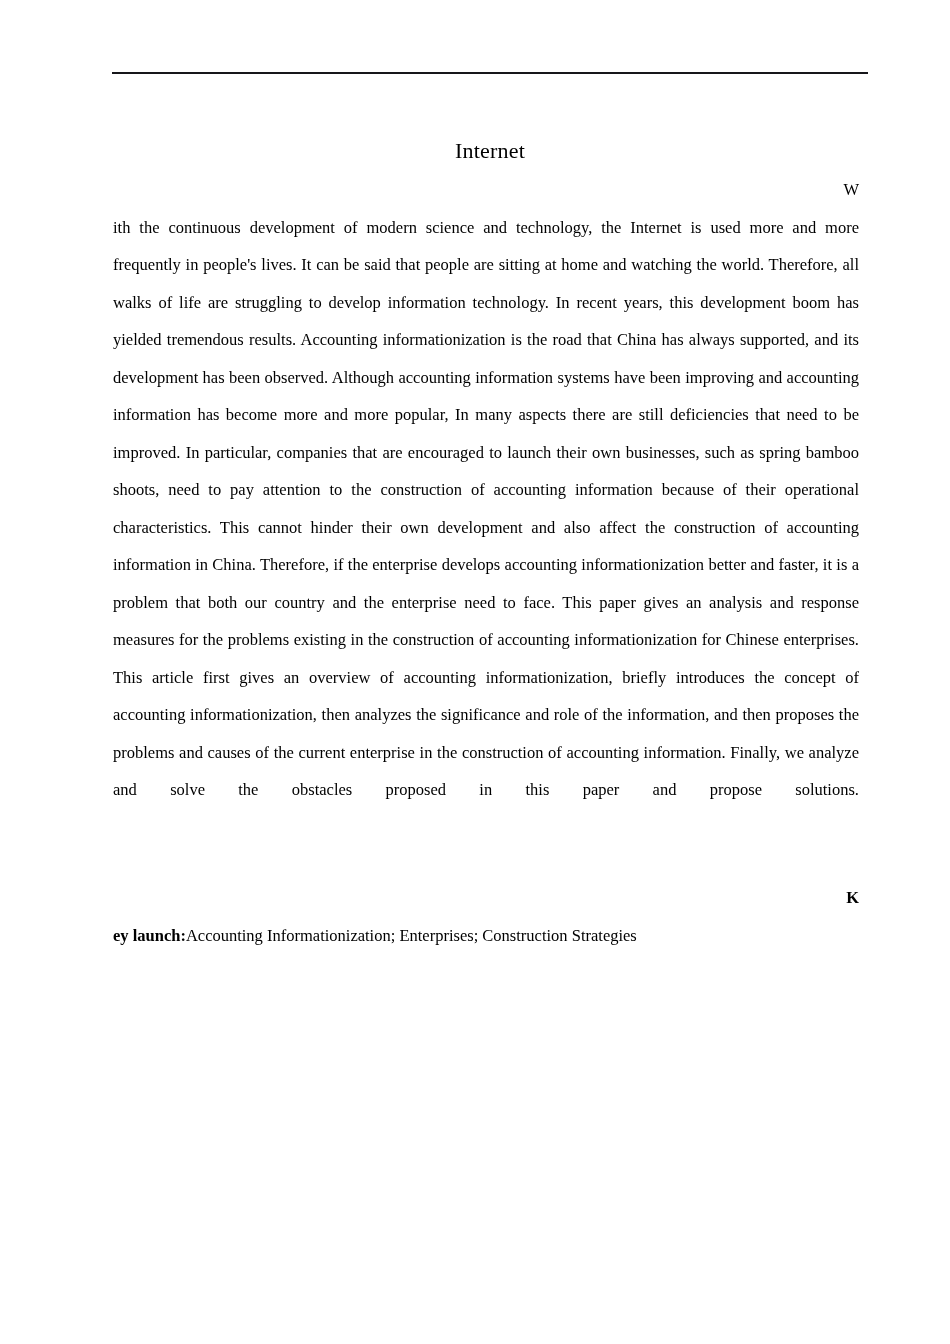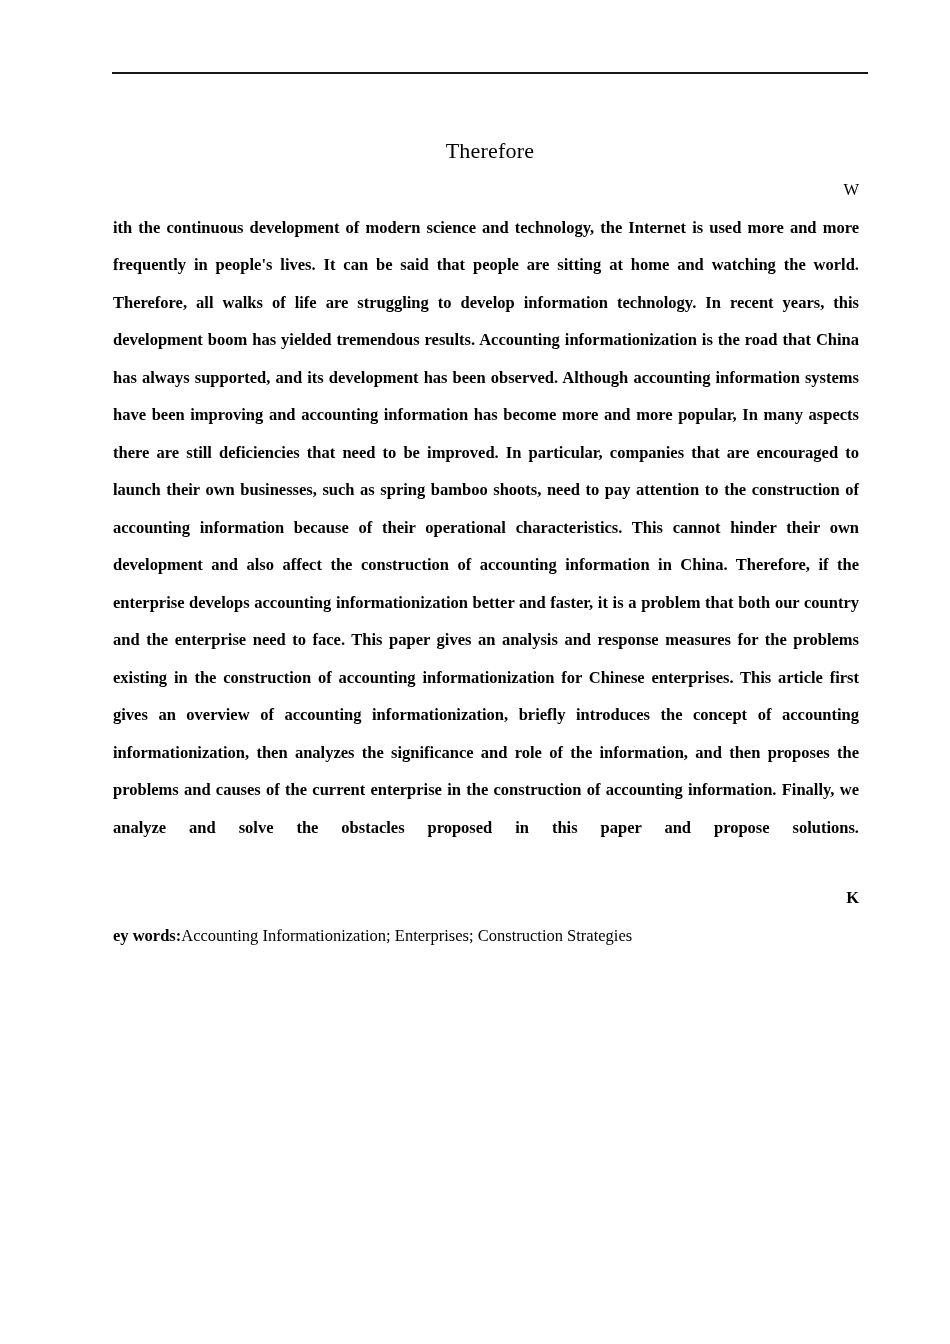--- a/index.html
+++ b/index.html
@@ -64,21 +64,20 @@
     font-weight: normal;
   }
 
   .abstract-text {
     display: block;
     text-align: justify;
     text-justify: inter-word;
     font-size: 16.5px;
     line-height: 37.5px;
     hyphens: none;
-    font-weight: bold;
     -webkit-hyphens: none;
   }
   
   .abstract-text::after {
     content: "";
     display: inline-block;
     width: 100%;
   }
 
   
@@ -112,25 +111,25 @@
     text-align: right;
   }
 </style>
 </head>
 <body>
 
 <div class="page">
 
   <div class="header-rule"></div>
 
-  <h1 class="doc-title">Therefore</h1>
+  <h1 class="doc-title">Internet</h1>
 
   <div class="abstract-block">
     <span class="orphan-initial">W</span>
     <span class="abstract-text">ith the continuous development of modern science and technology, the Internet is used more and more frequently in people's lives. It can be said that people are sitting at home and watching the world. Therefore, all walks of life are struggling to develop information technology. In recent years, this development boom has yielded tremendous results. Accounting informationization is the road that China has always supported, and its development has been observed. Although accounting information systems have been improving and accounting information has become more and more popular, In many aspects there are still deficiencies that need to be improved. In particular, companies that are encouraged to launch their own businesses, such as spring bamboo shoots, need to pay attention to the construction of accounting information because of their operational characteristics. This cannot hinder their own development and also affect the construction of accounting information in China. Therefore, if the enterprise develops accounting informationization better and faster, it is a problem that both our country and the enterprise need to face. This paper gives an analysis and response measures for the problems existing in the construction of accounting informationization for Chinese enterprises. This article first gives an overview of accounting informationization, briefly introduces the concept of accounting informationization, then analyzes the significance and role of the information, and then proposes the problems and causes of the current enterprise in the construction of accounting information. Finally, we analyze and solve the obstacles proposed in this paper and propose solutions.</span>
   </div>
 
   <div class="keywords-block">
     <span class="keywords-orphan">K</span>
-    <span class="keywords-line"><span class="kw-label">ey words:</span><span class="kw-values">Accounting Informationization; Enterprises; Construction Strategies</span></span>
+    <span class="keywords-line"><span class="kw-label">ey launch:</span><span class="kw-values">Accounting Informationization; Enterprises; Construction Strategies</span></span>
   </div>
 
 </div>
 
 </body></html>

